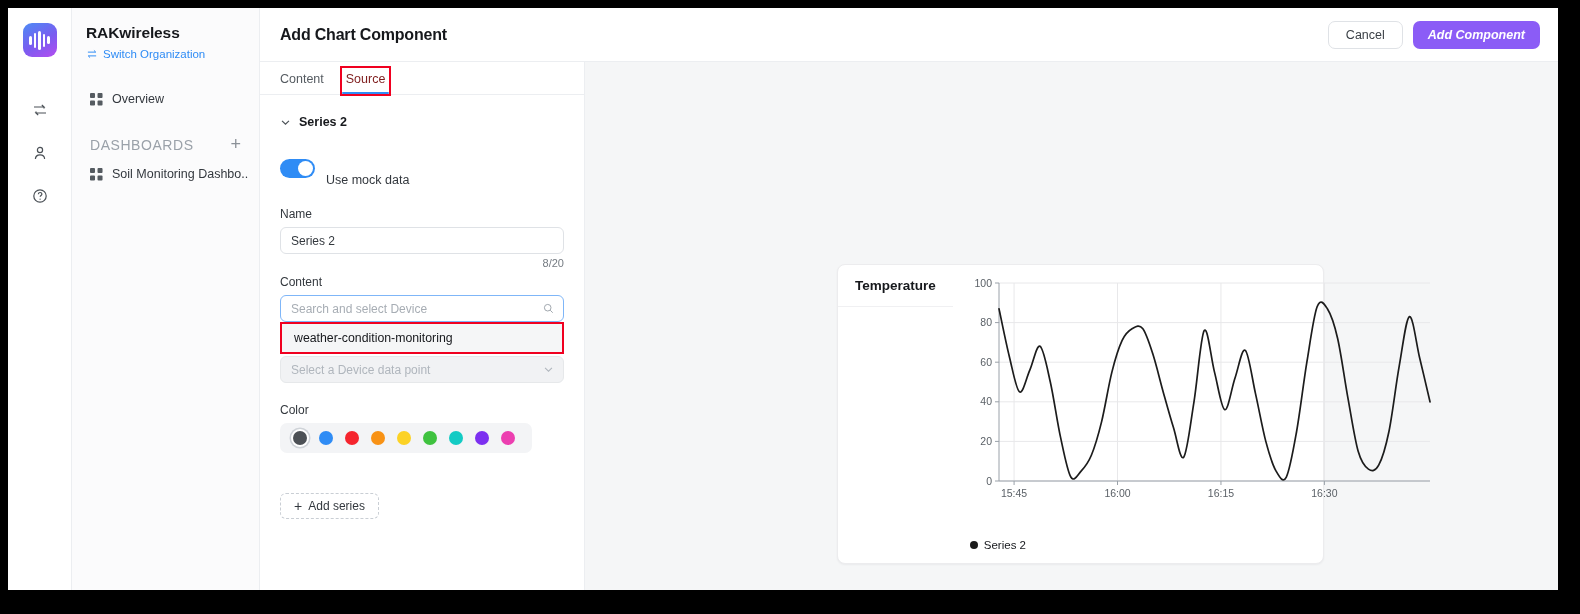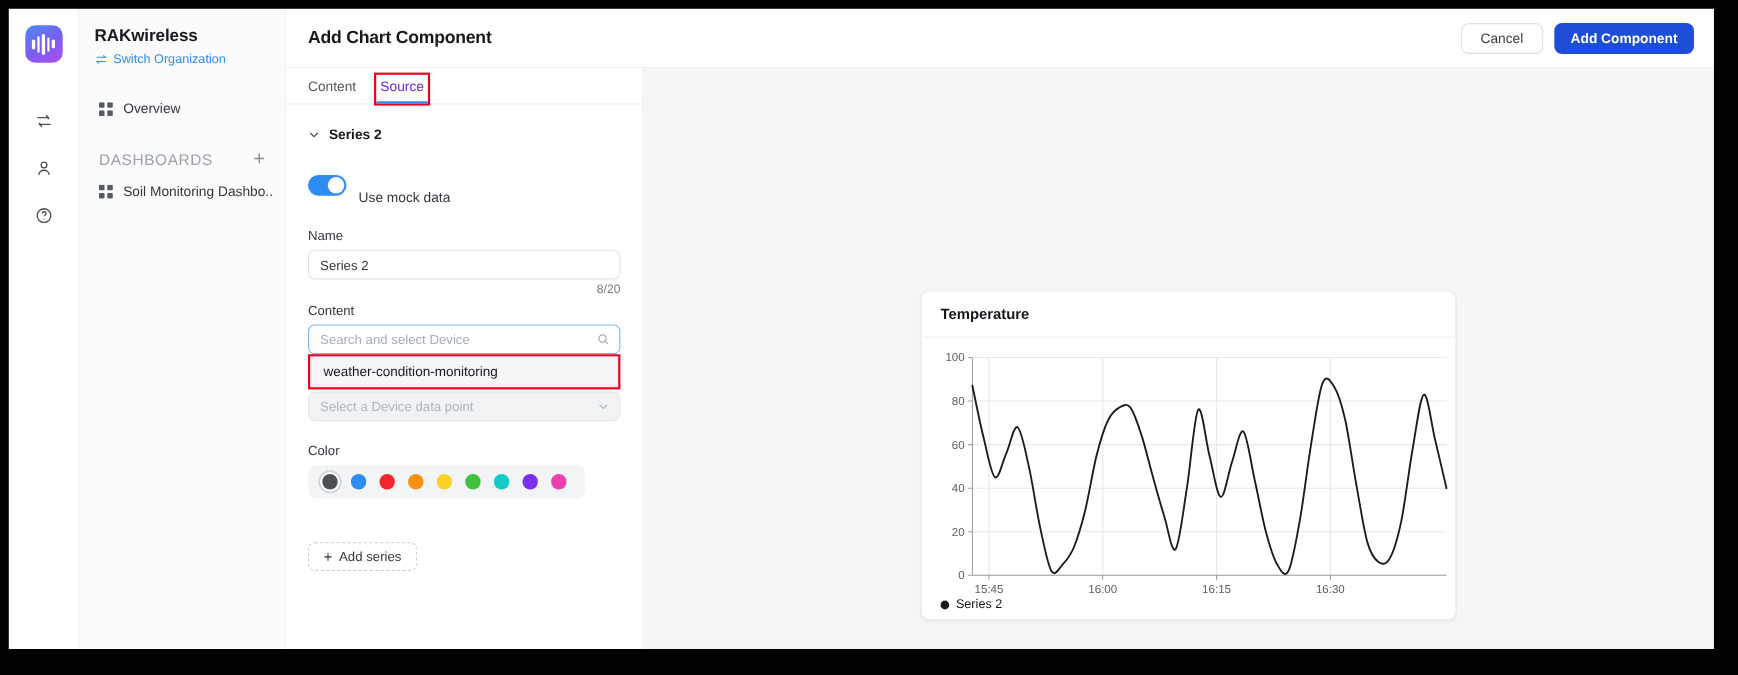--- a/index.html
+++ b/index.html
@@ -95,42 +95,42 @@
     background: #fff;
   }
   .page-title { font-size: 16px; font-weight: bold; color: #16181c; letter-spacing: -0.2px; }
   .topbar-actions { margin-left: auto; display: flex; gap: 10px; align-items: center; }
   .btn {
     height: 28px; border-radius: 7px; font-size: 12.5px;
     display:flex; align-items:center; justify-content:center;
     cursor: pointer; white-space: nowrap;
   }
   .btn-ghost { background: #fff; border: 1px solid #dfe2e6; color: #3b4046; padding: 0 17px; }
-  .btn-primary { background: #1d4ed8; color: #fff; padding: 0 15px; font-weight: bold; border: none; }
+  .btn-primary { background: #8b5cf6; color: #fff; padding: 0 15px; font-weight: bold; border: none; font-style: italic; }
 
   .body-row { flex: 1; display: flex; min-height: 0; }
 
   
   .form-panel {
     width: 325px; flex: 0 0 325px;
     border-right: 1px solid #eceef1;
     background: #fff;
     display: flex; flex-direction: column;
   }
   .tabs {
     height: 33px; flex: 0 0 33px;
     border-bottom: 1px solid #eceef1;
     display: flex; align-items: flex-end; gap: 22px;
     padding: 0 20px;
   }
   .tab {
     font-size: 12.5px; color: #555b61; cursor: pointer;
     padding-bottom: 8px; position: relative;
   }
-  .tab.active { color: #6d28d9; }
+  .tab.active { color: #7f1d1d; }
   .tab.active::after {
     content: ""; position: absolute; left: 0; right: 0; bottom: 0;
     height: 2.5px; background: #2f8cf5; border-radius: 2px;
   }
   .tab.annotated {
     outline: 2px solid #f00020;
     outline-offset: 0;
     padding: 4px 4px 8px 4px;
     margin-left: -4px;
   }
@@ -214,21 +214,21 @@
   }
 
   
   .preview { flex: 1; background: #f5f6f7; position: relative; min-width: 0; }
   .chart-card {
     position: absolute; left: 252px; top: 202px;
     width: 487px; height: 300px;
     background: #fff; border: 1px solid #ececee;
     border-radius: 8px;
     box-shadow: 0 1px 2px rgba(16,24,40,.05);
-    display: flex; flex-direction: column;
+    display: flex; 
   }
   .chart-title {
     height: 42px; flex: 0 0 42px;
     display:flex; align-items:center;
     padding: 0 17px;
     font-size: 13.5px; font-weight: bold; color: #16181c;
     border-bottom: 1px solid #f0f0f2;
   }
   .chart-area { flex: 1; position: relative; }
   .chart-legend {

